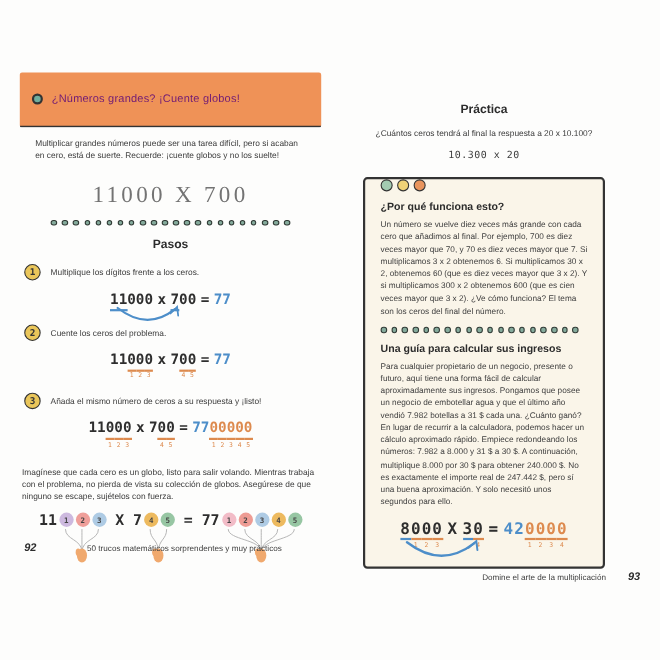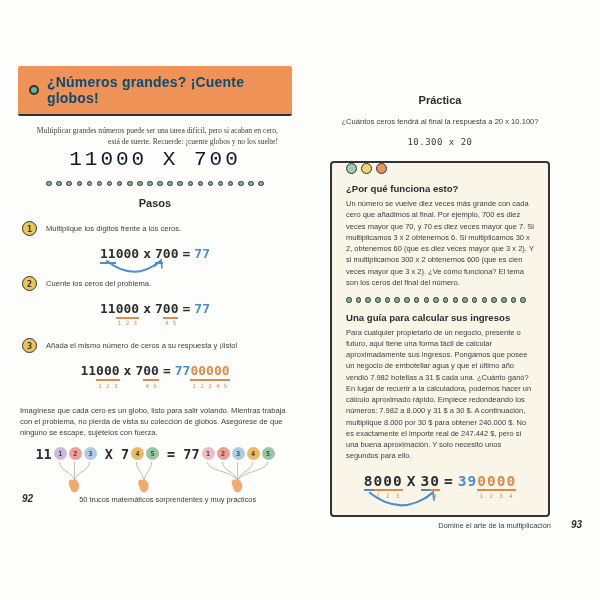--- a/index.html
+++ b/index.html
@@ -4,26 +4,26 @@
 <style>
   * { margin:0; padding:0; box-sizing:border-box; }
   body { font-family:"Liberation Sans", sans-serif; background:#e8e8e8; }
   .spread { position:relative; width:600px; height:600px; background:#fdfdfc; overflow:hidden; margin:0 auto; color:#333; }
 
   
   .col-left { position:absolute; left:18px; top:66px; width:274px; }
   .banner { background:#ef9257; border-bottom:2.5px solid #333; border-radius:2px;
             height:50px; display:flex; align-items:center; padding-left:11px; gap:8px; }
   .banner-dot { width:10px; height:10px; border-radius:50%; background:#6fae9e; border:2.5px solid #333; flex:0 0 auto; }
-  .banner-title { font-size:14px; font-weight:bold; letter-spacing:0.2px; color:#0c4a6e; }
-
-  .intro { margin-top:10px; text-align:right; font-size:7.6px; line-height:1.42; color:#3c3c3c; padding:0 14px;font-family:Liberation Serif, serif; }
-
-  .bigeq { margin-top:0; text-align:center; font-family:Liberation Mono, monospace;
-           font-size:21px; letter-spacing:3px; color:#0f172a; }
+  .banner-title { font-size:10px; font-weight:normal; letter-spacing:0.2px; color:#701a75; }
+
+  .intro { margin-top:10px; text-align:left; font-size:7.6px; line-height:1.42; color:#3c3c3c; padding:0 14px; }
+
+  .bigeq { margin-top:17px; text-align:center; font-family:Liberation Serif, serif;
+           font-size:21px; letter-spacing:3px; color:#737373; }
 
   .dotsrow { margin-top:10px; display:flex; justify-content:center; gap:4.6px; }
   .dot { width:5.5px; height:5.5px; border-radius:50%; background:#85ab9c; border:1.7px solid #313b36; }
   .dotsrow-sm { margin:9px 0 8px 0; display:flex; justify-content:flex-start; gap:4.2px; }
 
   .pasos-title { margin-top:11px; text-align:center; font-size:11px; font-weight:bold; color:#2c2c2c; }
 
   .step { display:flex; align-items:flex-start; gap:9px; margin-top:12px; padding-left:4px; }
   .step-circle { width:15px; height:15px; border-radius:50%; background:#eac65a; border:1.6px solid #333;
                  display:flex; align-items:center; justify-content:center;
@@ -394,21 +394,21 @@
                 <span class="tchar">3</span>
               </span>
               <span class="tok k-zero">
                 <span class="tchar">0</span>
                 <span class="tlabel">4</span>
               </span>
               <span class="tok k-op">
                 <span class="tchar">=</span>
               </span>
               <span class="tok k-blue">
-                <span class="tchar">39</span>
+                <span class="tchar">42</span>
               </span>
               <span class="tok k-reszero">
                 <span class="tchar">0</span>
                 <span class="tlabel">1</span>
               </span>
               <span class="tok k-reszero">
                 <span class="tchar">0</span>
                 <span class="tlabel">2</span>
               </span>
               <span class="tok k-reszero">

